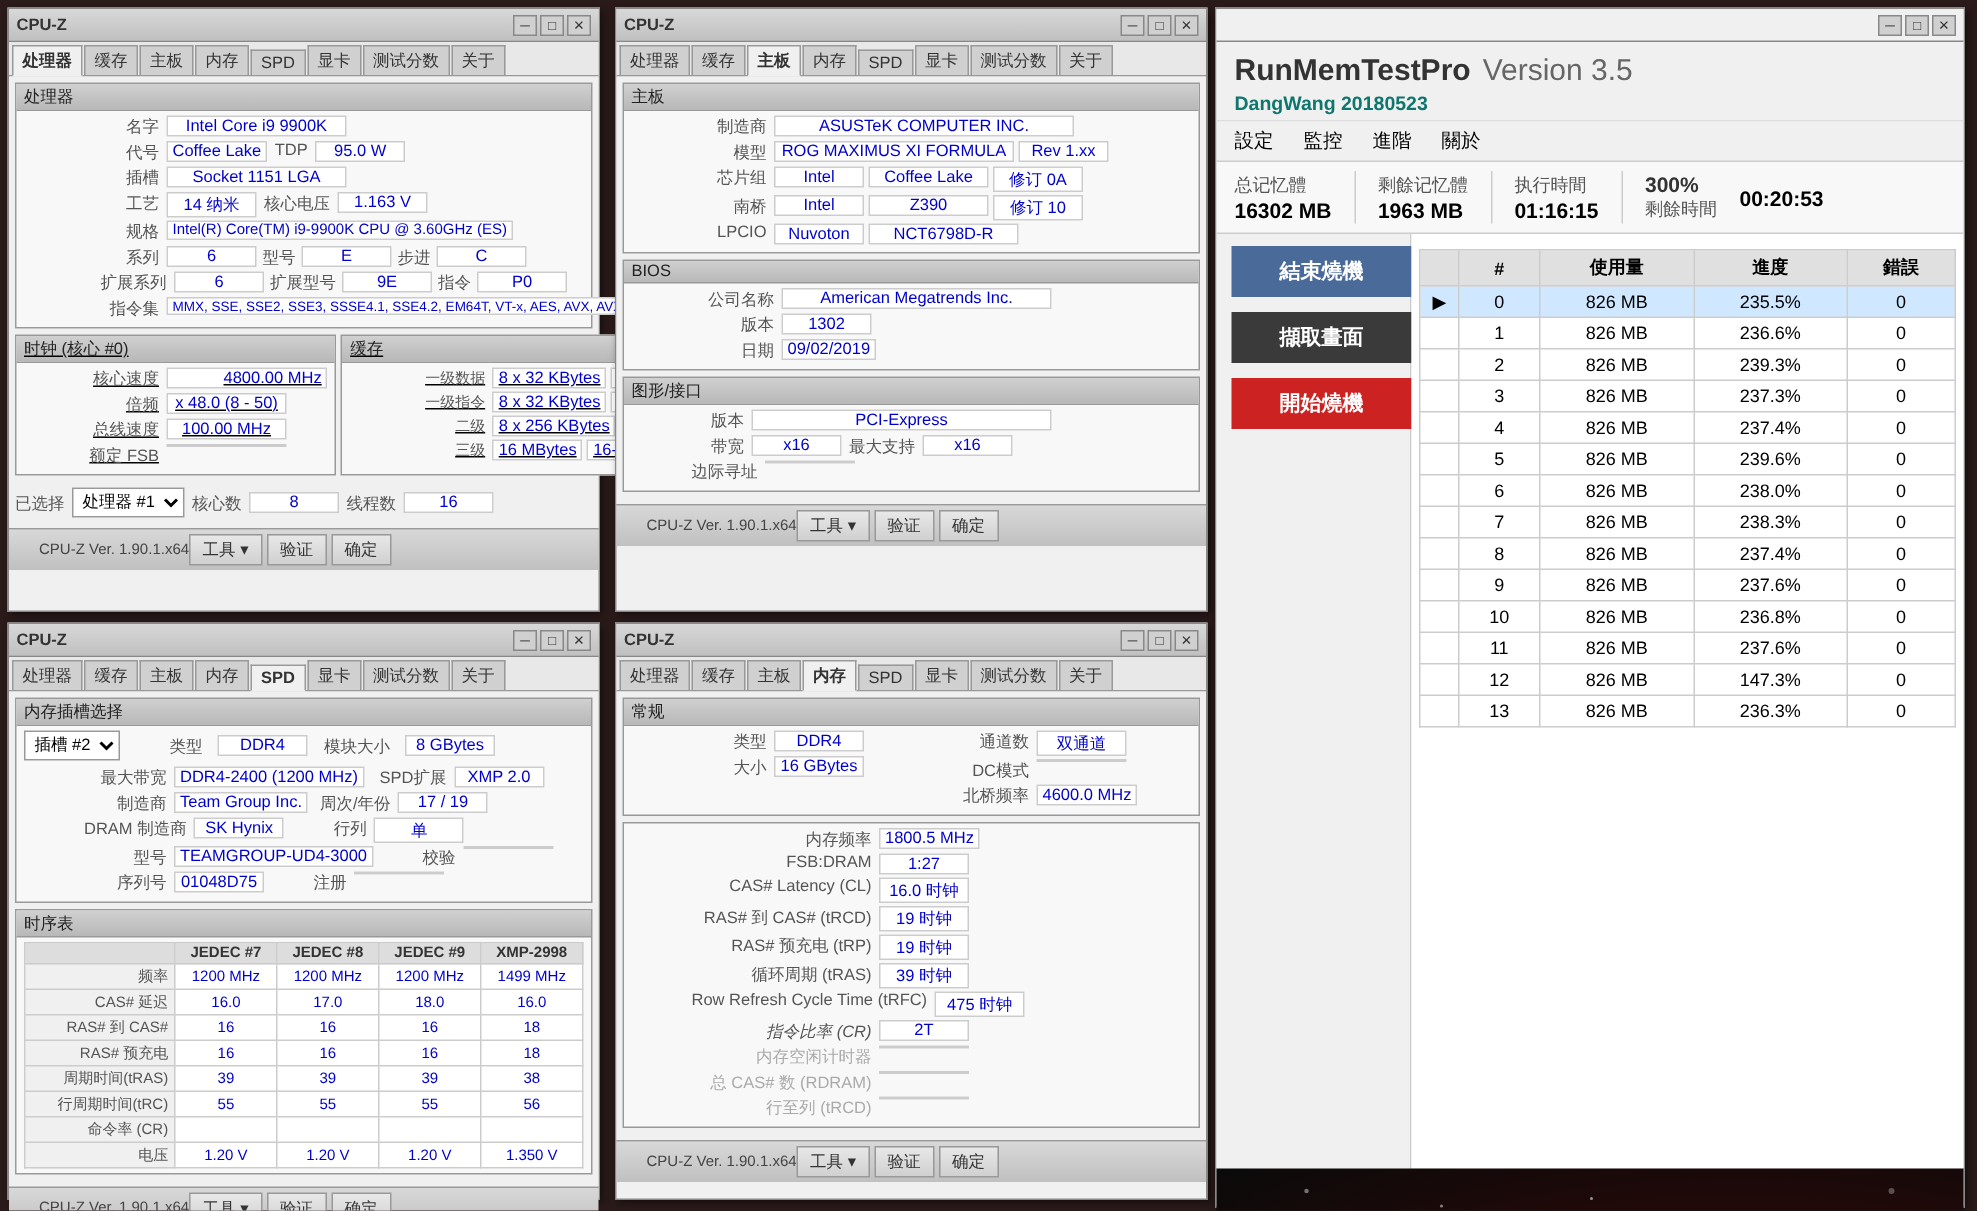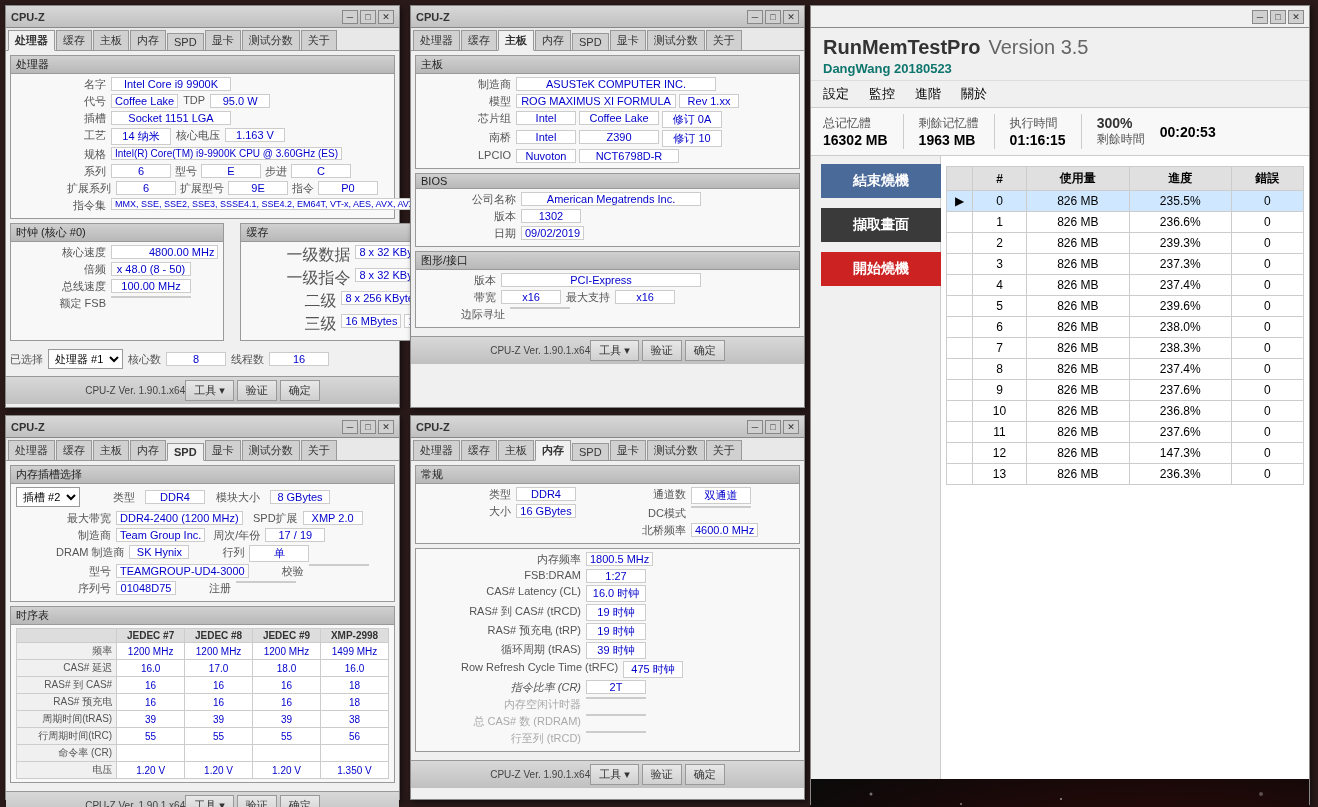--- a/index.html
+++ b/index.html
@@ -132,24 +132,24 @@
       text-align: center;
       white-space: nowrap;
     }
 
     .info-value.wide { min-width: 120px; }
 
     
     .bottom-bar {
       background: linear-gradient(to bottom, #d8d8d8, #c0c0c0);
       border-top: 1px solid #999;
-      padding: 3px 5px;
+      padding: 3px 20px;
       display: flex;
       align-items: center;
-      justify-content: center;
+      justify-content: flex-start;
       height: 28px;
     }
 
     .version-text { font-size: 10px; color: #444; }
 
     .btn {
       background: linear-gradient(to bottom, #e8e8e8, #d0d0d0);
       border: 1px solid #999;
       padding: 2px 8px;
       font-size: 11px;
@@ -252,21 +252,21 @@
       justify-content: center;
       color: white;
       font-size: 11px;
       font-weight: bold;
       border: 2px solid #aaa;
     }
 
     .intel-text { font-size: 16px; font-style: italic; color: #87ceeb; }
     .intel-sub { font-size: 8px; color: #ccc; }
 
-    .small-label { font-size: 16px; color: #555; }
+    .small-label { font-size: 10px; color: #555; }
 
     
     .timing-table {
       border-collapse: collapse;
       width: 100%;
       font-size: 10px;
     }
 
     .timing-table th, .timing-table td {
       border: 1px solid #ccc;
@@ -365,21 +365,21 @@
             <div class="intel-logo-area">
               <span class="intel-text">intel</span>
               <span style="font-size:12px; color:white; font-weight:bold;">Core i9</span>
               <span class="intel-sub">X-series</span>
             </div>
           </div>
         </div>
       </div>
     </div>
 
-    <div style="display:flex; gap:16px; margin-bottom:4px;">
+    <div style="display:flex; gap:3px; margin-bottom:4px;text-decoration:underline;">
 
       <div class="section-box" style="flex:1;">
         <div class="section-header">时钟 (核心 #0)</div>
         <div class="section-content">
           <div class="info-row">
             <span class="info-label">核心速度</span>
             <span class="info-value" style="min-width:80px;padding-left:37px;">4800.00 MHz</span>
           </div>
           <div class="info-row">
             <span class="info-label">倍频</span>

